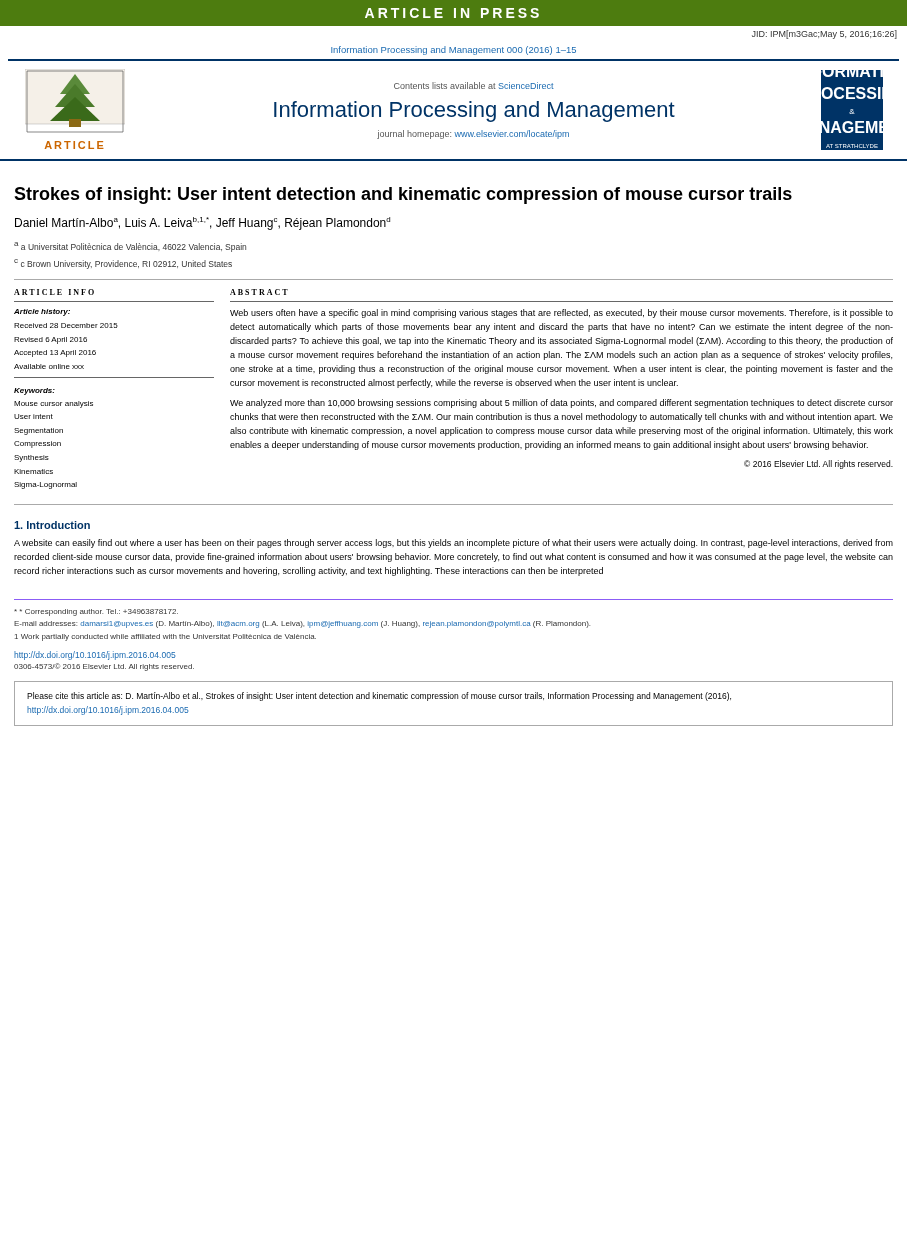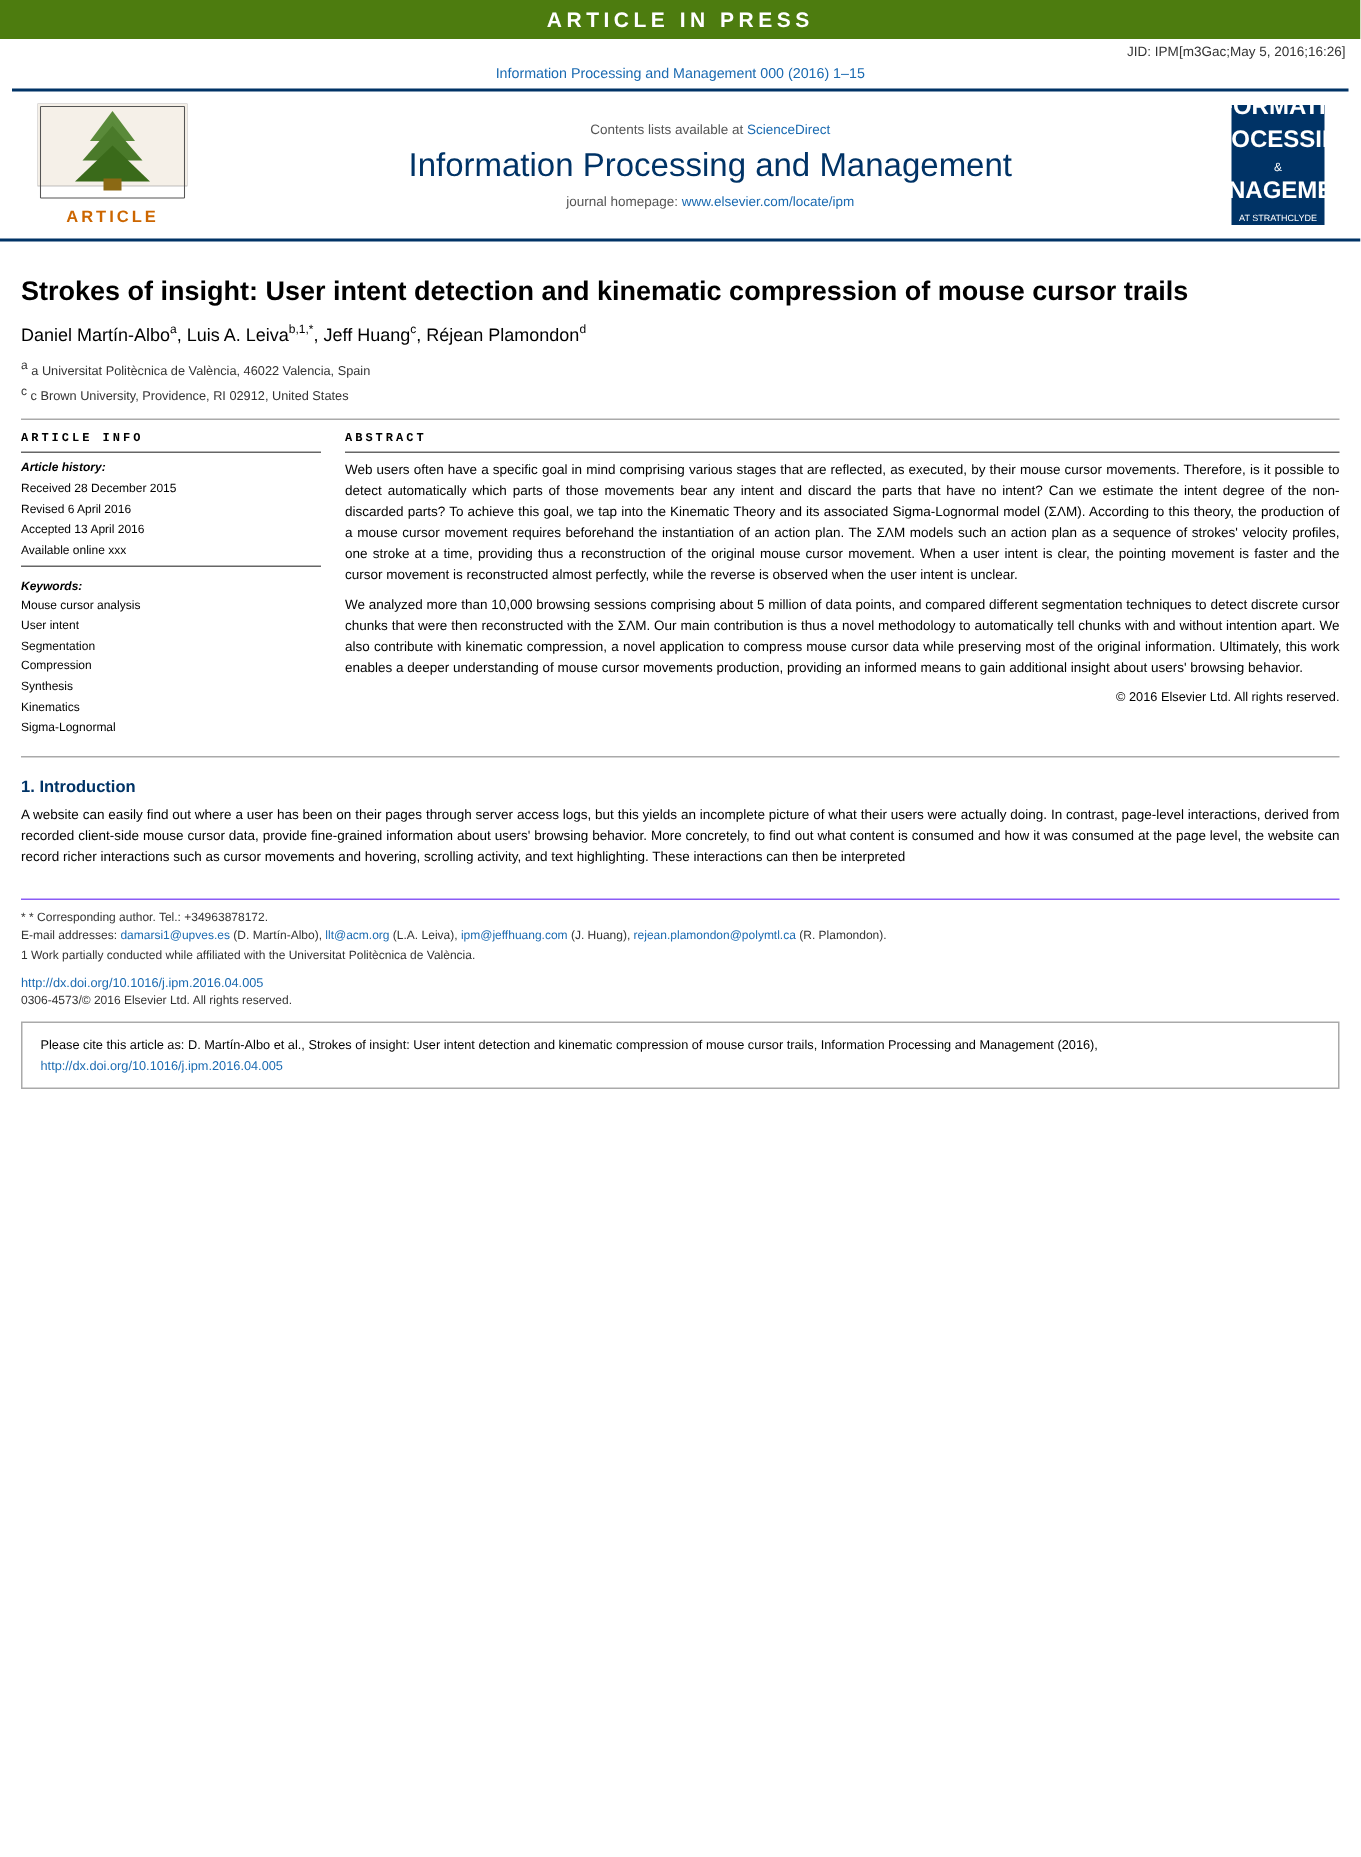--- a/index.html
+++ b/index.html
@@ -170,21 +170,21 @@
       width: 200px;
       flex-shrink: 0;
     }
 
     .abstract-col {
       flex: 1;
     }
 
     .section-header {
       font-size: 8px;
-      font-family: Liberation Mono, monospace;
+      font-family: Liberation Serif, serif;
       letter-spacing: 2px;
       font-weight: bold;
       color: #000;
       margin-bottom: 4px;
       text-transform: uppercase;
     }
 
     .info-divider {
       border: none;
       border-top: 1px solid #666;

